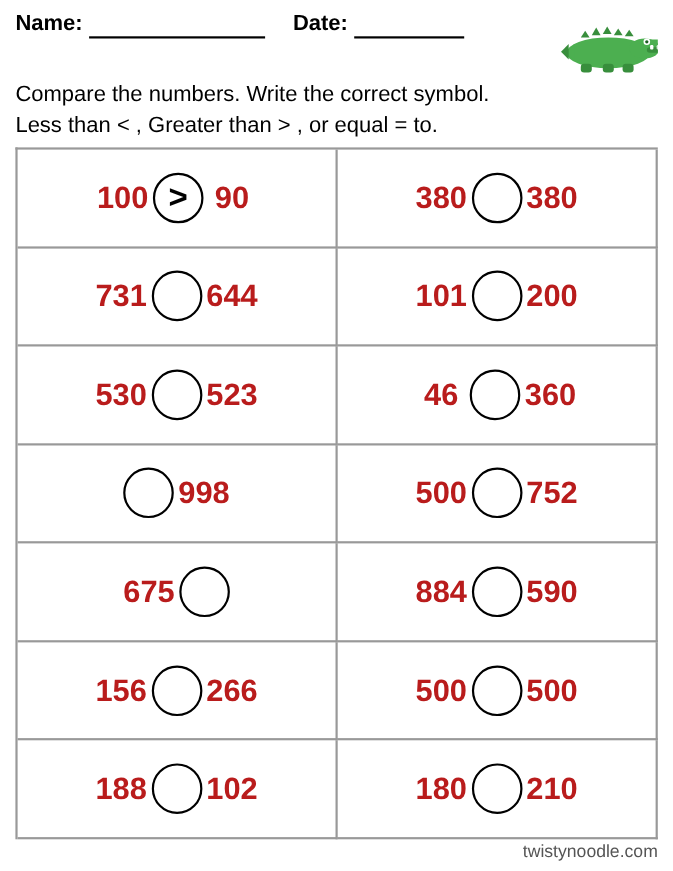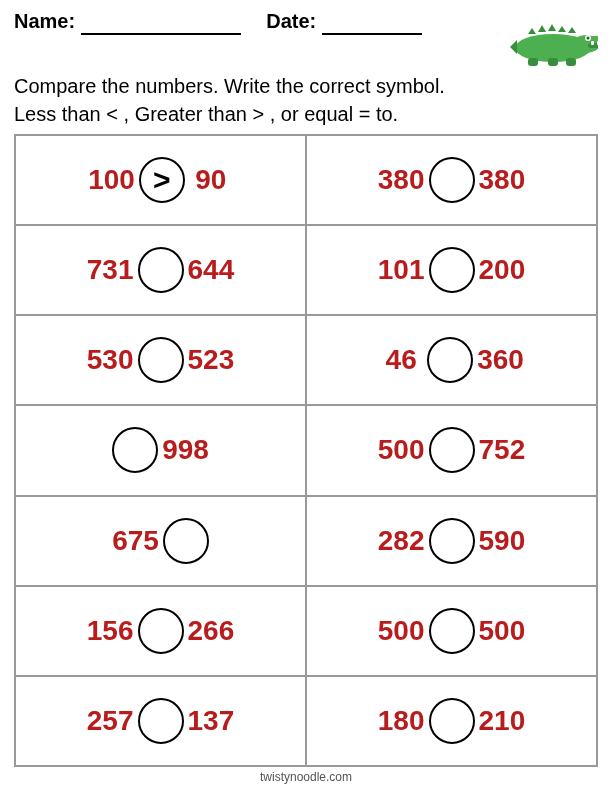--- a/index.html
+++ b/index.html
@@ -79,22 +79,22 @@
       border: 2.5px solid black;
       border-radius: 50%;
       display: flex;
       align-items: center;
       justify-content: center;
       font-size: 30px;
       font-weight: bold;
       flex-shrink: 0;
     }
     .footer {
-      text-align: center;
-      font-size: 12px;
+      text-align: right;
+      font-size: 16px;
       color: #555;
       padding: 3px 0 2px;
     }
     
   </style>
 </head>
 <body>
 
 <div class="page">
   <div class="header-row">
@@ -184,38 +184,38 @@
       <div class="cell">
         <span class="num">500</span>
         <div class="circle"></div>
         <span class="num">752</span>
       </div>
       <div class="cell">
         <span class="num">675</span>
         <div class="circle"></div>
       </div>
       <div class="cell">
-        <span class="num">282</span>
+        <span class="num">884</span>
         <div class="circle"></div>
         <span class="num">590</span>
       </div>
       <div class="cell">
         <span class="num">156</span>
         <div class="circle"></div>
         <span class="num">266</span>
       </div>
       <div class="cell">
         <span class="num">500</span>
         <div class="circle"></div>
         <span class="num">500</span>
       </div>
       <div class="cell">
-        <span class="num">257</span>
-        <div class="circle"></div>
-        <span class="num">137</span>
+        <span class="num">188</span>
+        <div class="circle"></div>
+        <span class="num">102</span>
       </div>
       <div class="cell">
         <span class="num">180</span>
         <div class="circle"></div>
         <span class="num">210</span>
       </div>
     </div>
 
   <div class="footer">
     <span>twistynoodle.com</span>

